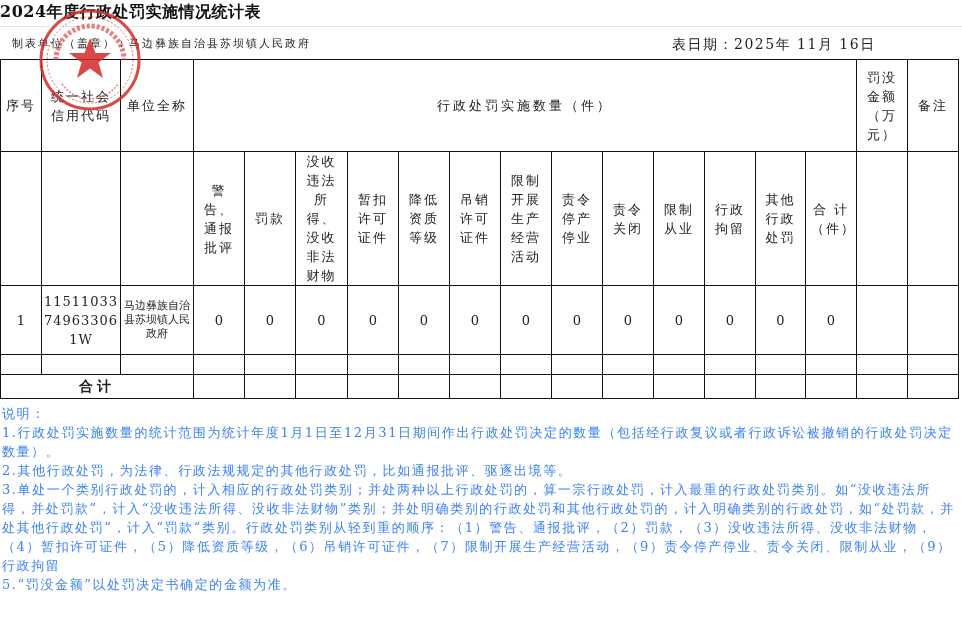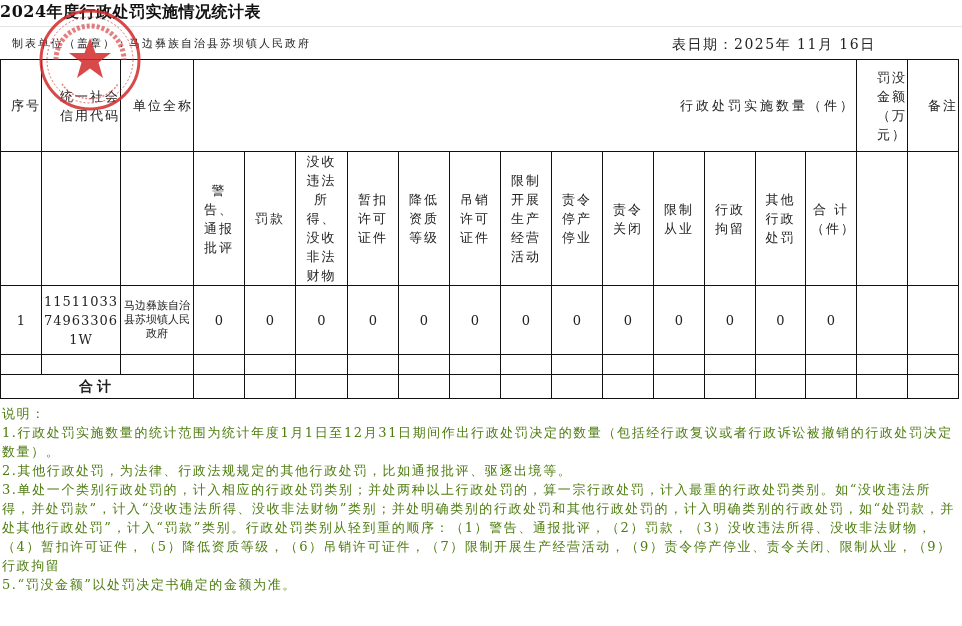--- a/index.html
+++ b/index.html
@@ -6,33 +6,33 @@
   body { width:962px; height:626px; position:relative; overflow:hidden;
          font-family:"DejaVu Serif","Liberation Serif",serif; color:#222; }
   .title { position:absolute; left:0; top:2px; width:962px; text-align:left;
            font-size:16px; font-weight:bold; letter-spacing:0.5px; color:#111; }
   .title-rule { position:absolute; left:0; top:26px; width:962px; height:1px; background:#e4e4e4; }
   .meta-left { position:absolute; left:12px; top:36px; font-size:11px; letter-spacing:2px; }
   .meta-right { position:absolute; left:624px; top:36px; font-size:14px; letter-spacing:1.5px;margin-left:48px; }
   table.main { position:absolute; left:0; top:59px; border-collapse:collapse; table-layout:fixed; }
   table.main td { border:1.5px solid #111; text-align:center; vertical-align:middle;
                   font-size:13px; padding:0; line-height:19px; letter-spacing:2px; }
-  table.main tr.h1 td { height:91px;text-align:right; }
+  table.main tr.h1 td { height:91px; }
   table.main tr.h2 td { height:132px; }
   table.main tr.data td { height:68px; }
   table.main tr.empty td { height:19px; }
   table.main tr.total td { height:23px; }
   .vtxt { display:inline-block; width:40px; word-break:break-all; line-height:19px; }
   .vtxt-narrow { display:inline-block; width:34px; word-break:break-all; }
   .code { font-size:13px; letter-spacing:1px; line-height:19px; }
   .unitname { font-size:11px; line-height:14px; letter-spacing:0; display:inline-block; width:70px; }
   .num { font-size:13px; letter-spacing:0; }
   .total-label { font-weight:bold; font-size:14px; letter-spacing:4px; }
   .notes { position:absolute; left:2px; top:404px; width:958px; font-size:13px;
-           line-height:19px; letter-spacing:1.6px; color:#4d7c0f; }
+           line-height:19px; letter-spacing:1.6px; color:#3b82f6; }
   .notes p { margin:0; }
   .seal { position:absolute; left:38px; top:8px; width:104px; height:104px; pointer-events:none; opacity:0.85; }
 </style>
 </head>
 <body>
 
 <div class="title">2024年度行政处罚实施情况统计表</div>
 <div class="title-rule"></div>
 
 <div class="meta-left">

